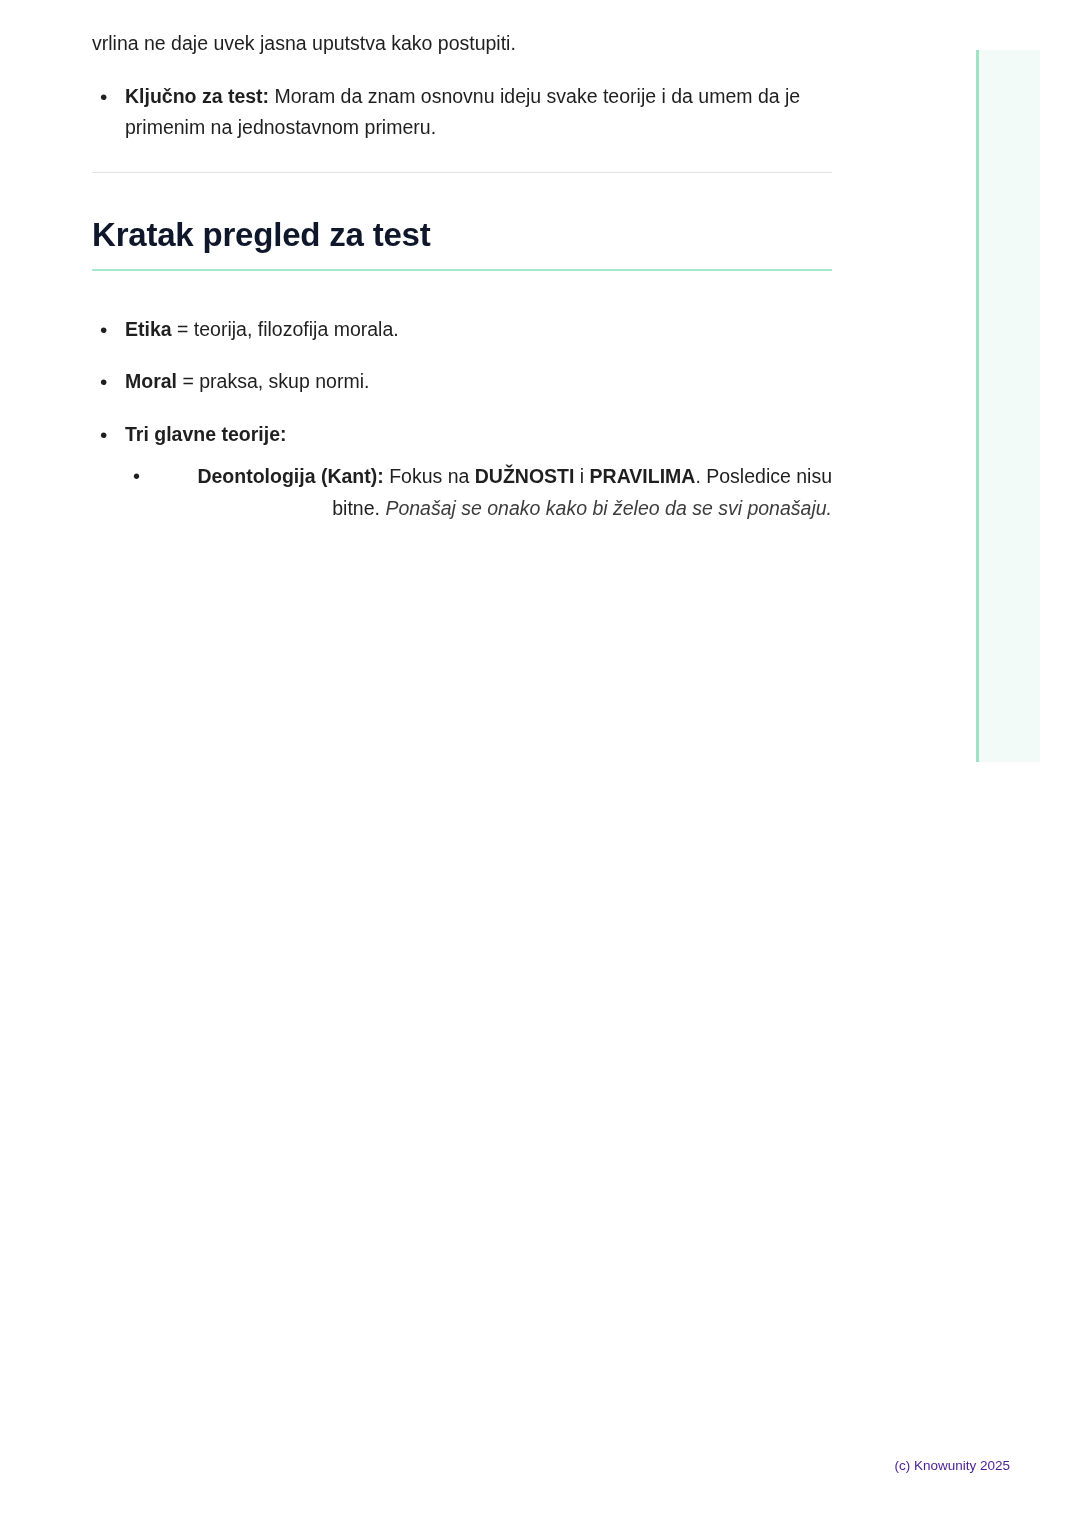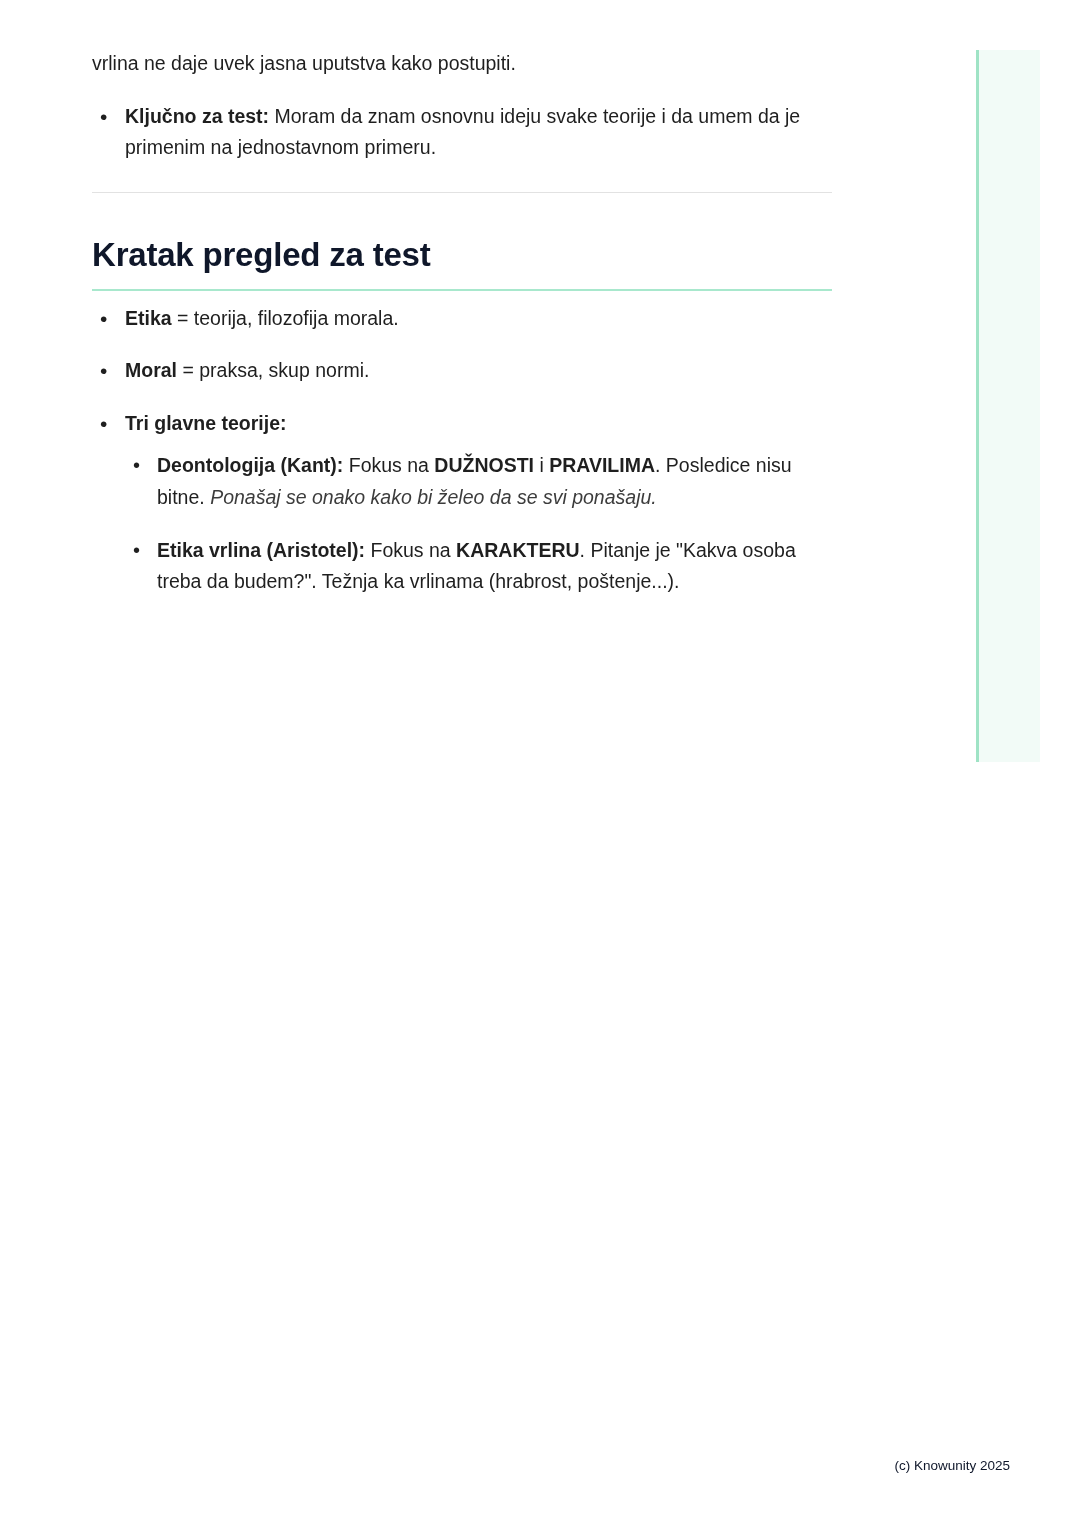--- a/index.html
+++ b/index.html
@@ -75,20 +75,21 @@
     margin: 11px 0 0 0;
     padding: 0;
   }
   ul.lvl2 > li {
     position: relative;
     padding-left: 32px;
     font-size: 19.5px;
     line-height: 1.62;
     margin-bottom: 21px;
     color: #1f1f1f;
+    text-align: right;
   }
   ul.lvl2 > li::before {
     content: "•";
     position: absolute;
     left: 8px;
     top: -1px;
     font-size: 20px;
     color: #1f1f1f;
   }
 
@@ -107,29 +108,29 @@
     color: #0f172a;
     margin: 43px 0 0 0;
     letter-spacing: -0.2px;
   }
   .title-underline {
     border: 0;
     border-top: 2px solid #a8e8cd;
     margin: 15px 0 0 0;
   }
 
-  #first-block { padding-top: 48px; }
-  #summary-list { margin-top: 12px; }
+  #first-block { padding-top: 28px; }
+  #summary-list { margin-top: 43px; }
 
   #footer {
     position: absolute;
     right: 70px;
     bottom: 55px;
     font-size: 13.5px;
-    color: #0f172a;
+    color: #4c1d95;
     font-family: "Liberation Sans", sans-serif;
   }
 </style>
 </head>
 <body>
 
 <div id="right-panel"></div>
 <div id="right-panel-line"></div>
 
 <div id="page">
@@ -163,23 +164,20 @@
     <li>
       <b>Tri glavne teorije:</b>
 
       <ul class="lvl2">
 
         <li>
           <b>Deontologija (Kant):</b><span> Fokus na </span><b>DUŽNOSTI</b><span> i </span><b>PRAVILIMA</b><span>. Posledice nisu bitne. </span><i>Ponašaj se onako kako bi želeo da se svi ponašaju.</i>
         </li>
 
 
-        <li>
-          <b>Etika vrlina (Aristotel):</b><span> Fokus na </span><b>KARAKTERU</b><span>. Pitanje je "Kakva osoba treba da budem?". Težnja ka vrlinama (hrabrost, poštenje...).</span>
-        </li>
 
       </ul>
     </li>
 
   </ul>
 </div>
 
 <div id="footer">(c) Knowunity 2025</div>
 
 </body></html>

